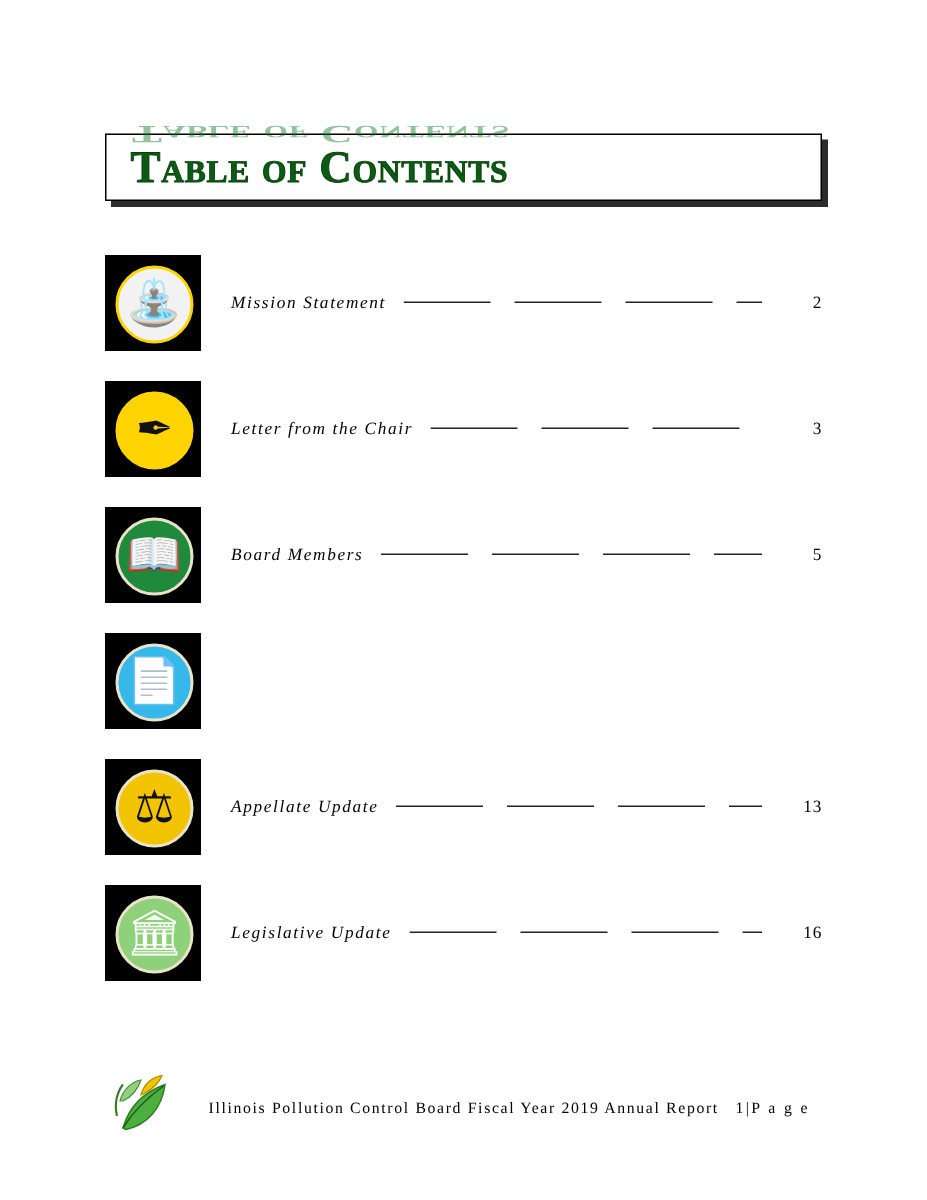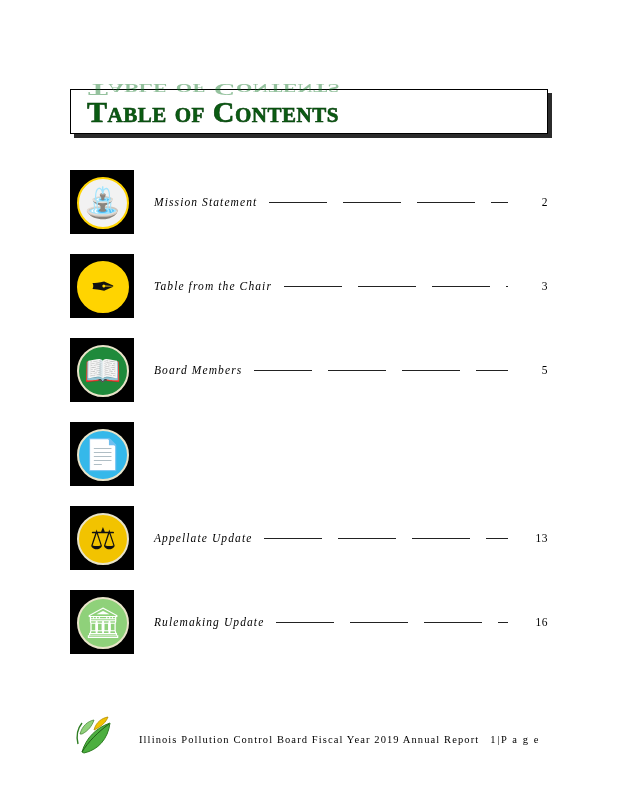--- a/index.html
+++ b/index.html
@@ -193,21 +193,21 @@
           <span class="page-num">2</span>
         </div>
       </div>
       <div class="toc-row">
         <div class="icon-badge">
           <div class="icon-circle" style="background: rgb(255, 212, 0); border-color: rgb(255, 212, 0);">
             <span class="icon-glyph" style="color: rgb(17, 17, 17);">✒</span>
           </div>
         </div>
         <div class="entry">
-          <span class="entry-label">Table  from  the  Chair</span>
+          <span class="entry-label">Letter  from  the  Chair</span>
           <span class="dotfill"></span>
           <span class="page-num">3</span>
         </div>
       </div>
       <div class="toc-row">
         <div class="icon-badge">
           <div class="icon-circle" style="background: rgb(31, 138, 59); border-color: rgb(233, 228, 201);">
             <span class="icon-glyph" style="color: rgb(255, 255, 255);">📖</span>
           </div>
         </div>
@@ -236,21 +236,21 @@
           <span class="page-num">13</span>
         </div>
       </div>
       <div class="toc-row">
         <div class="icon-badge">
           <div class="icon-circle" style="background: rgb(143, 209, 122); border-color: rgb(233, 228, 201);">
             <span class="icon-glyph" style="color: rgb(255, 255, 255);">🏛</span>
           </div>
         </div>
         <div class="entry">
-          <span class="entry-label">Rulemaking  Update</span>
+          <span class="entry-label">Legislative  Update</span>
           <span class="dotfill"></span>
           <span class="page-num">16</span>
         </div>
       </div>
     </div>
 
   <div class="footer">
     <svg class="footer-leaf" viewBox="0 0 46 46">
       <path d="M10 40 C14 26 24 16 38 11 C36 27 26 38 12 41 Z" fill="#4caf3f" stroke="#2e7d22" stroke-width="1"></path>
       <path d="M10 40 C16 30 26 20 37 12" fill="none" stroke="#1f5c16" stroke-width="1"></path>

